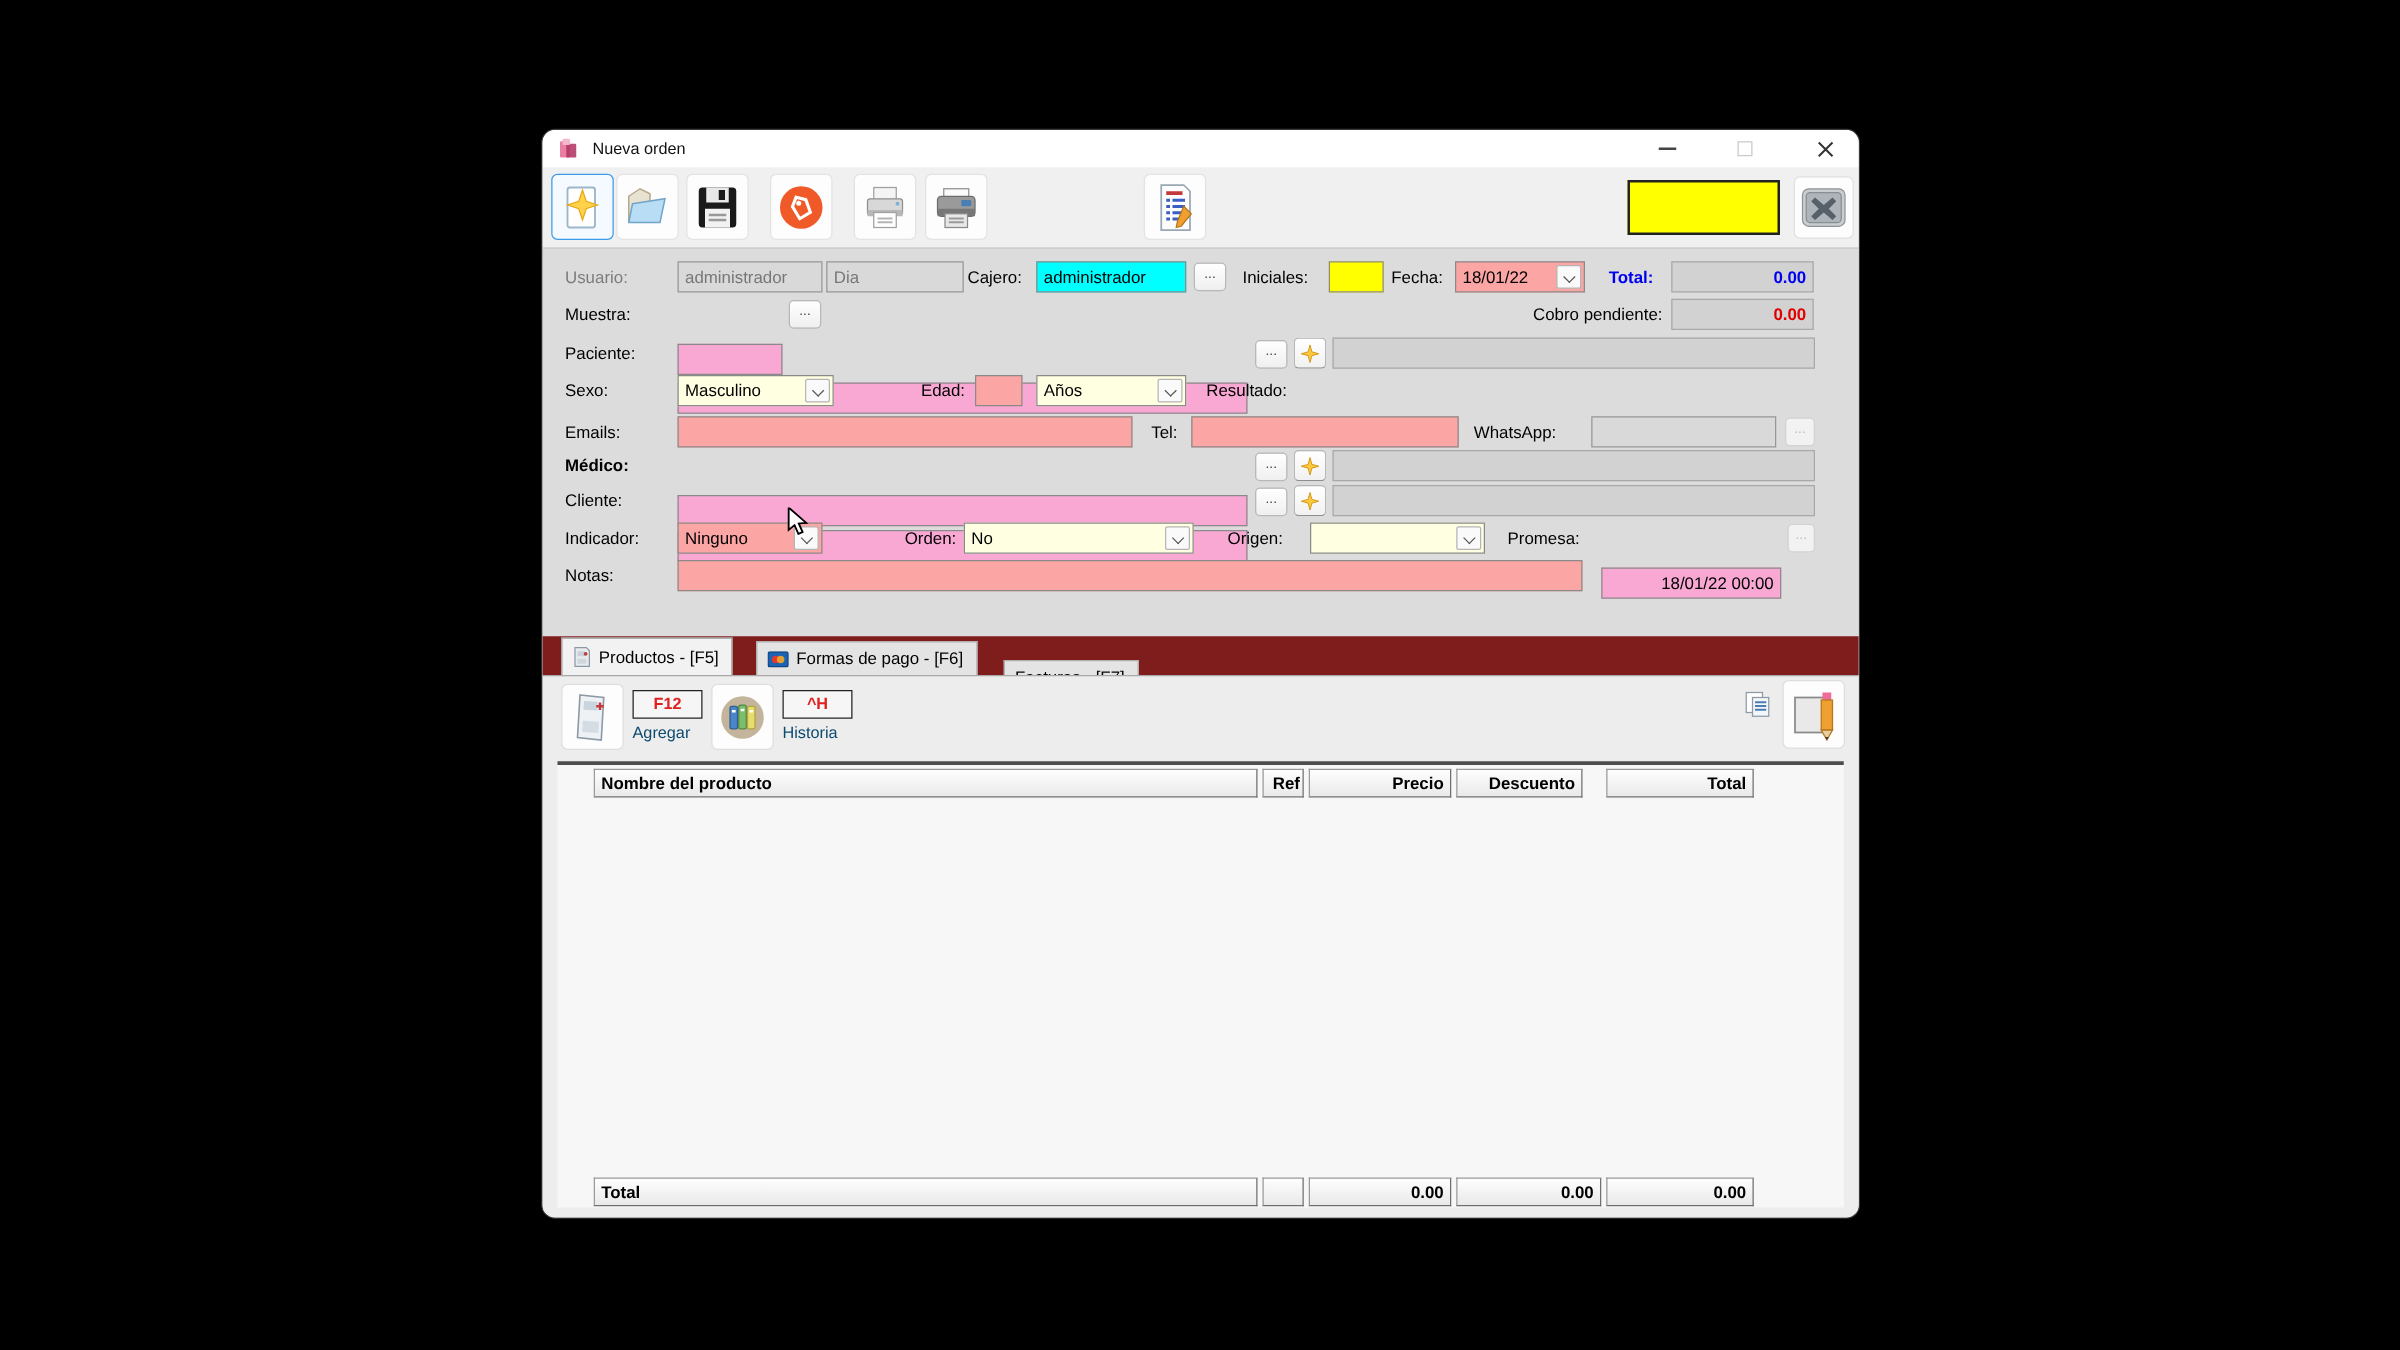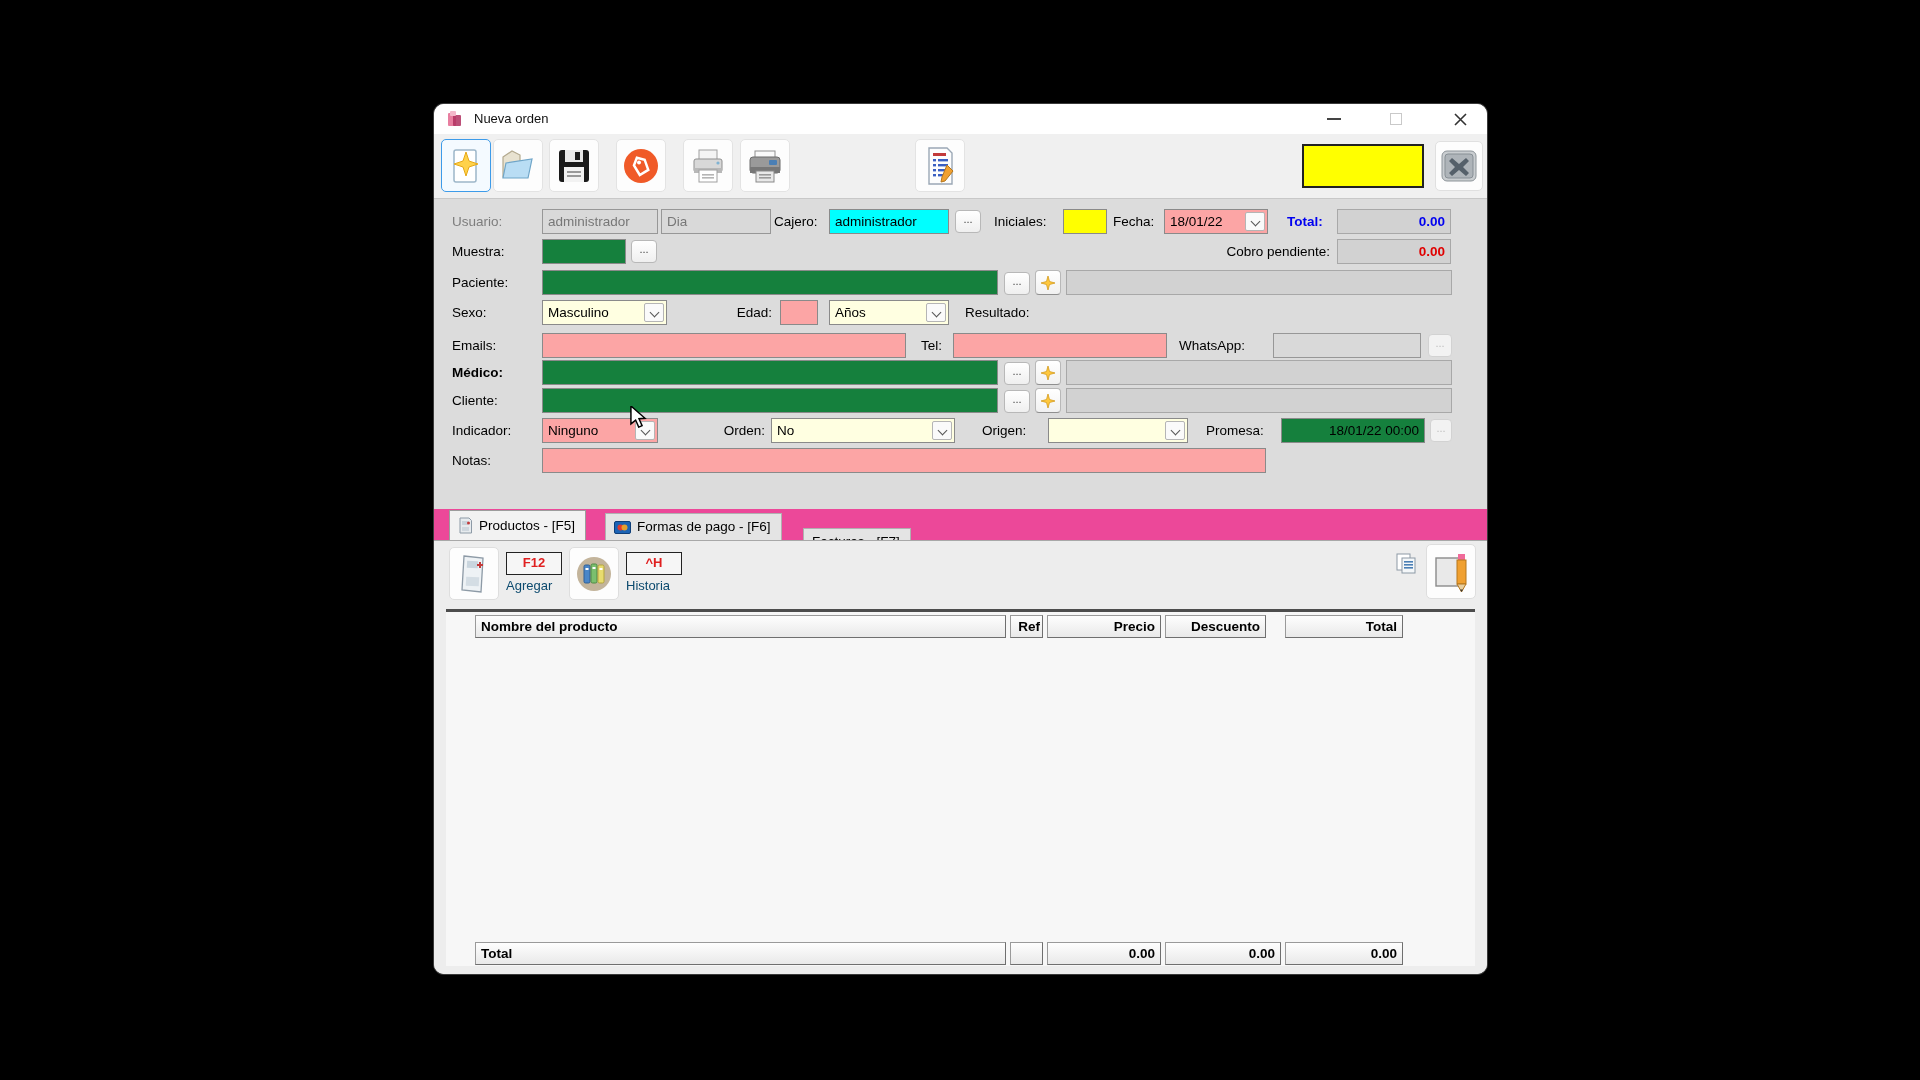--- a/index.html
+++ b/index.html
@@ -24,41 +24,41 @@
   .exitbtn{position:absolute;left:1001px;top:7px;width:48px;height:50px;background:#fdfdfd;border:1px solid #e0e0e0;
     border-radius:5px;display:flex;align-items:center;justify-content:center;}
   
   .formpanel{position:absolute;left:0;top:94px;right:0;height:311px;background:#dcdcdc;border-top:1px solid #c8c8c8;}
   .lbl{position:absolute;height:26px;line-height:26px;font-size:13.5px;color:#000;white-space:nowrap;}
   .lbl.gray{color:#7d7d7d;}
   .lbl.blue{color:#0000f0;font-weight:bold;}
   .lbl.r{text-align:right;}
   .fld{position:absolute;height:25px;border:1px solid #8a8a8a;background:#fca5a5;font-size:13.5px;
     line-height:23px;padding:0 5px;color:#000;overflow:hidden;white-space:nowrap;}
-  .fld.cyan{background:#15803d;}
+  .fld.cyan{background:#f9a8d4;margin-top:36px;}
   .fld.hcyan{background:#00ffff;}
   .fld.yel{background:#ffff00;}
   .fld.payel{background:#ffffe1;}
   .fld.dis{background:#d9d9d9;border-color:#979797;color:#777;}
   .fld.dis2{background:#d2d2d2;border-color:#a8a8a8;}
   .fld.num{text-align:right;font-weight:bold;}
   .fld.bluetext{color:#0000f0;}
   .fld.redtext{color:#e00000;}
   .chev{position:absolute;right:2px;top:2px;bottom:2px;width:20px;background:#fafafa;border:1px solid #b5b5b5;
     border-radius:2px;}
   .chev::after{content:"";position:absolute;left:6px;top:5px;width:6px;height:6px;
     border-right:1.6px solid #555;border-bottom:1.6px solid #555;transform:rotate(45deg);}
   .dots{position:absolute;width:26px;height:23px;top:1px;background:linear-gradient(#ffffff,#efefef);
     border:1px solid #b8b8b8;border-radius:4px;font-size:11px;line-height:17px;text-align:center;color:#444;}
   .dots.dim{color:#bdbdbd;border-color:#d2d2d2;background:#f2f2f2;}
   .sbtn{position:absolute;width:26px;height:25px;top:0;background:linear-gradient(#ffffff,#f1f1f1);
     border:1px solid #b8b8b8;border-bottom-color:#8f8f8f;border-radius:4px;
     display:flex;align-items:center;justify-content:center;}
   
-  .tabstrip{position:absolute;left:0;top:405px;right:0;height:31px;background:#ec4899;}
+  .tabstrip{position:absolute;left:0;top:405px;right:0;height:31px;background:#7f1d1d;}
   .tab{position:absolute;top:4px;height:27px;font-size:13.5px;line-height:26px;padding:0 10px 0 8px;
     color:#000;background:#e4e4e4;border:1px solid #b0b0b0;border-bottom:none;display:flex;align-items:center;gap:6px;}
   .tab.active{background:#f2f2f2;top:1px;height:30px;border-color:#9c9c9c;z-index:2;}
   .tabpanel{position:absolute;left:0;top:436px;right:0;bottom:0;background:#ededed;border-top:1px solid #a8a8a8;}
   
   .pbtn{position:absolute;width:50px;height:53px;background:#fdfdfd;border:1px solid #dedede;border-radius:5px;
     display:flex;align-items:center;justify-content:center;}
   .keybox{position:absolute;width:56px;height:23px;border:1.5px solid #222;background:#f6f6f6;
     color:#e02020;font-size:13px;font-weight:bold;text-align:center;line-height:20px;}
   .keylbl{position:absolute;width:70px;font-size:13px;color:#0c4a6e;text-align:left;}

